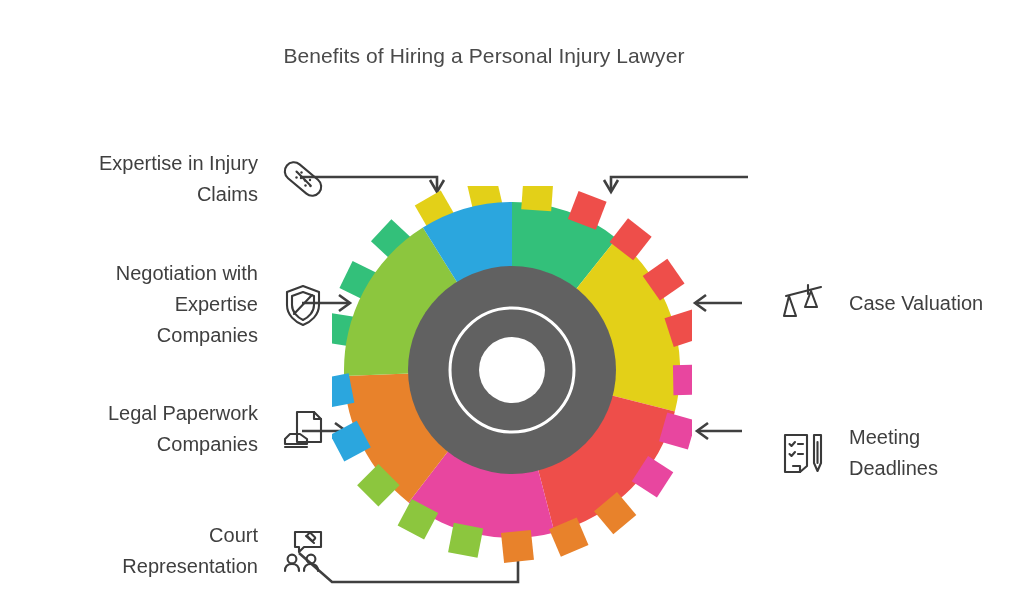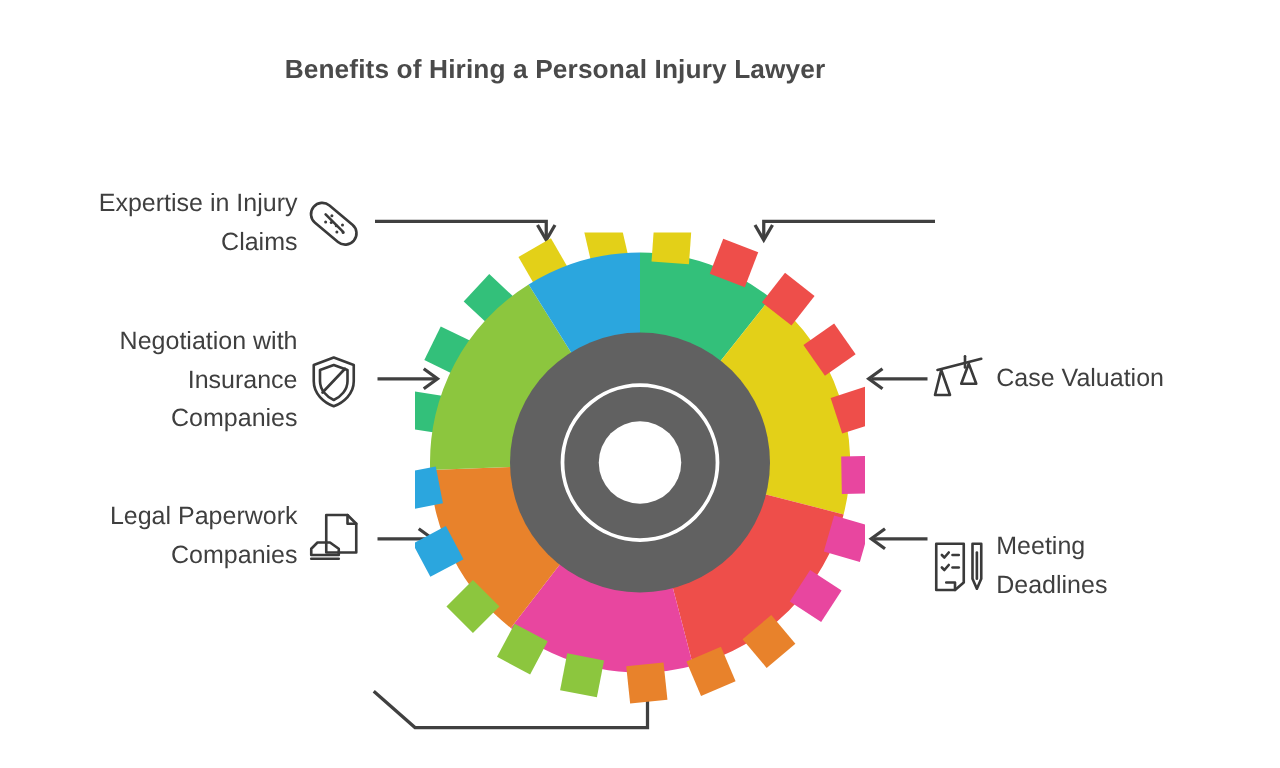--- a/index.html
+++ b/index.html
@@ -13,29 +13,31 @@
   }
   #stage{position:relative;width:1024px;height:614px;}
 
   .title{
     position:absolute;
     left:0;top:44px;width:888px;
     text-align:center;
     font-size:21px;
     color:#4a4a4a;
     letter-spacing:.1px;
-    font-weight:700;
+    font-weight:400;
+    padding-left:40px;
   }
 
   
   .label{
     position:absolute;
     display:flex;
     align-items:center;
-    gap:6px;
+    gap:22px;
+    padding-left:36px;
   }
   .label.left{justify-content:flex-end;}
   .label.right{justify-content:flex-start;}
   .label .txt{
     font-size:20px;
     line-height:1.55;
     color:#3f3f3f;
     white-space:pre-line;
     font-weight:400;
   }
@@ -171,21 +173,21 @@
         <circle cx="25" cy="24.5" r="1.2" fill="#3a3a3a" stroke="none"></circle>
         <circle cx="30" cy="24" r="1.2" fill="#3a3a3a" stroke="none"></circle>
         <circle cx="25.5" cy="29.5" r="1.2" fill="#3a3a3a" stroke="none"></circle>
         <circle cx="30.5" cy="30" r="1.2" fill="#3a3a3a" stroke="none"></circle>
       </svg>
     </span>
   </div>
 
   <div class="label left" style="left:0px;top:258px;width:290px;">
     <span class="txt">Negotiation with
-Insurance
+Expertise
 Companies</span>
     <span class="ico">
       <svg viewBox="0 0 46 46" fill="none" stroke="#3a3a3a" stroke-width="2.1" stroke-linecap="round" stroke-linejoin="round">
         <path d="M23 4 L39 10 V23 C39 33 31 40 23 43 C15 40 7 33 7 23 V10 Z"></path>
         <path d="M23 10 L34 14 V23 C34 30 28.5 35.5 23 38 C17.5 35.5 12 30 12 23 V14 Z"></path>
         <line x1="14" y1="32" x2="32" y2="13"></line>
       </svg>
     </span>
   </div>
 
@@ -195,20 +197,35 @@
     <span class="ico">
       <svg viewBox="0 0 46 46" fill="none" stroke="#3a3a3a" stroke-width="2.1" stroke-linecap="round" stroke-linejoin="round">
         <path d="M17 6 H34 L41 13 V36 H17 Z"></path>
         <path d="M34 6 V13 H41"></path>
         <path d="M5 38 H27 V33 L20 28 H10 L5 33 Z"></path>
         <line x1="5" y1="41" x2="27" y2="41"></line>
       </svg>
     </span>
   </div>
 
+  <div class="label left" style="left:0px;top:520px;width:290px;">
+    <span class="txt">Court
+Representation</span>
+    <span class="ico">
+      <svg viewBox="0 0 46 46" fill="none" stroke="#3a3a3a" stroke-width="2.1" stroke-linecap="round" stroke-linejoin="round">
+        <path d="M15 4 H41 V19 H24 L19 24 V19 H15 Z"></path>
+        <path d="M26 8 L34 15"></path>
+        <rect x="27" y="6.5" width="8" height="4.5" rx="1" transform="rotate(44 31 9)"></rect>
+        <circle cx="12" cy="31" r="4.4"></circle>
+        <path d="M5 43 C5 38 8 36 12 36 C16 36 19 38 19 43"></path>
+        <circle cx="31" cy="31" r="4.4"></circle>
+        <path d="M24 43 C24 38 27 36 31 36 C35 36 38 38 38 43"></path>
+      </svg>
+    </span>
+  </div>
 
 
   <div class="label right" style="left:745px;top:280px;width:279px;">
     <span class="ico">
       <svg viewBox="0 0 46 46" fill="none" stroke="#3a3a3a" stroke-width="2.1" stroke-linecap="round" stroke-linejoin="round">
         <line x1="5" y1="16" x2="40" y2="7"></line>
         <line x1="27" y1="5" x2="27" y2="14"></line>
         <path d="M4 16 L11 36 H-1 Z" transform="translate(4,0)"></path>
         <path d="M30 11 L36 27 H24 Z"></path>
       </svg>

